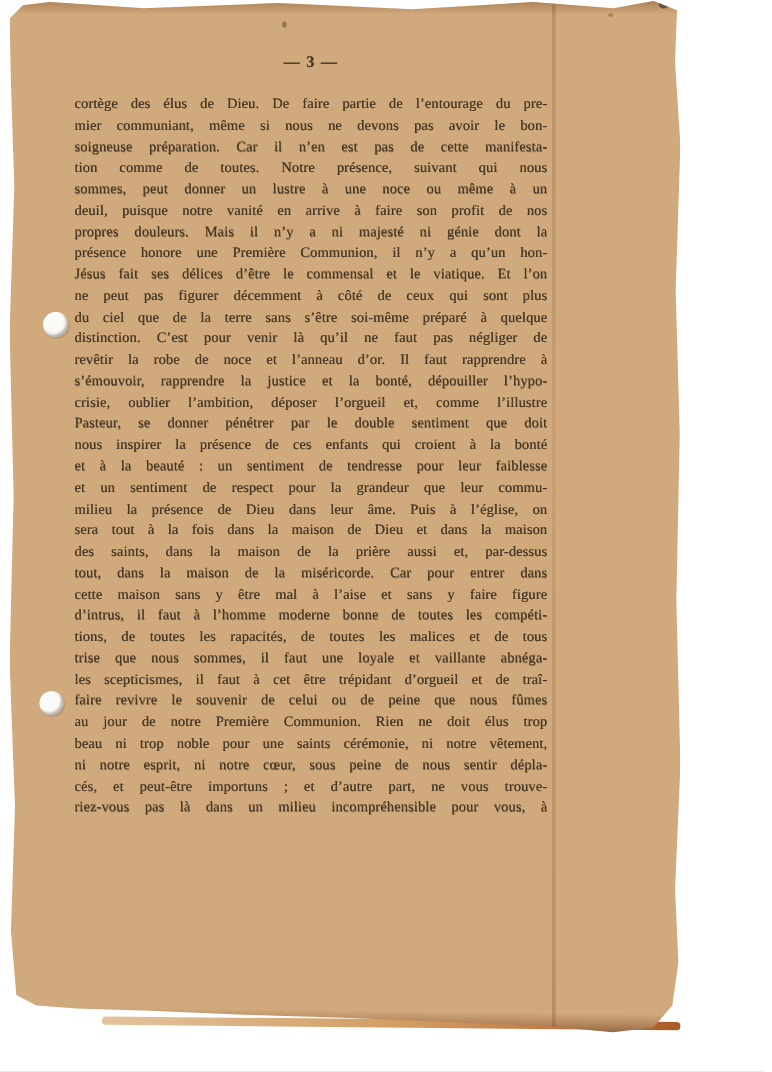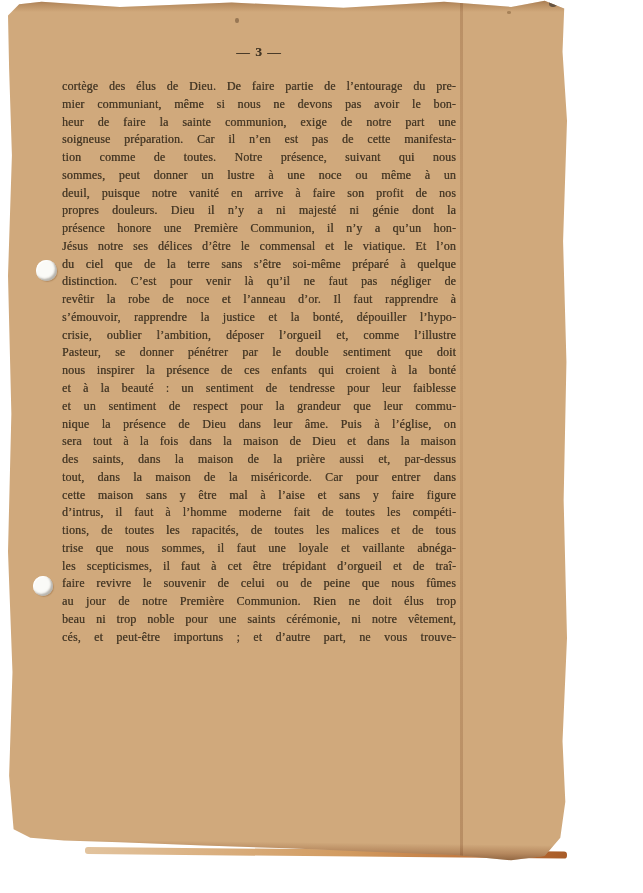--- a/index.html
+++ b/index.html
@@ -109,45 +109,47 @@
   </div>
 
   <div class="punch-hole hole-1"></div>
   <div class="punch-hole hole-2"></div>
 
   <div class="page-number">— 3 —</div>
 
   <div class="text-block">
       <div class="text-line">cortège des élus de Dieu. De faire partie de l’entourage du pre-</div>
       <div class="text-line">mier communiant, même si nous ne devons pas avoir le bon-</div>
-      <div class="text-line">heur de faire la sainte communion, exige de notre part une</div>
       <div class="text-line">soigneuse préparation. Car il n’en est pas de cette manifesta-</div>
       <div class="text-line">tion comme de toutes. Notre présence, suivant qui nous</div>
       <div class="text-line">sommes, peut donner un lustre à une noce ou même à un</div>
       <div class="text-line">deuil, puisque notre vanité en arrive à faire son profit de nos</div>
-      <div class="text-line">propres douleurs. Dieu il n’y a ni majesté ni génie dont la</div>
+      <div class="text-line">propres douleurs. Mais il n’y a ni majesté ni génie dont la</div>
       <div class="text-line">présence honore une Première Communion, il n’y a qu’un hon-</div>
-      <div class="text-line">Jésus notre ses délices d’être le commensal et le viatique. Et l’on</div>
+      <div class="text-line">Jésus fait ses délices d’être le commensal et le viatique. Et l’on</div>
+      <div class="text-line">ne peut pas figurer décemment à côté de ceux qui sont plus</div>
       <div class="text-line">du ciel que de la terre sans s’être soi-même préparé à quelque</div>
       <div class="text-line">distinction. C’est pour venir là qu’il ne faut pas négliger de</div>
       <div class="text-line">revêtir la robe de noce et l’anneau d’or. Il faut rapprendre à</div>
       <div class="text-line">s’émouvoir, rapprendre la justice et la bonté, dépouiller l’hypo-</div>
       <div class="text-line">crisie, oublier l’ambition, déposer l’orgueil et, comme l’illustre</div>
       <div class="text-line">Pasteur, se donner pénétrer par le double sentiment que doit</div>
       <div class="text-line">nous inspirer la présence de ces enfants qui croient à la bonté</div>
       <div class="text-line">et à la beauté : un sentiment de tendresse pour leur faiblesse</div>
       <div class="text-line">et un sentiment de respect pour la grandeur que leur commu-</div>
-      <div class="text-line">nique la présence de Dieu dans leur âme. Puis à l’église, on</div>
+      <div class="text-line">milieu la présence de Dieu dans leur âme. Puis à l’église, on</div>
       <div class="text-line">sera tout à la fois dans la maison de Dieu et dans la maison</div>
       <div class="text-line">des saints, dans la maison de la prière aussi et, par-dessus</div>
       <div class="text-line">tout, dans la maison de la miséricorde. Car pour entrer dans</div>
       <div class="text-line">cette maison sans y être mal à l’aise et sans y faire figure</div>
-      <div class="text-line">d’intrus, il faut à l’homme moderne fait de toutes les compéti-</div>
+      <div class="text-line">d’intrus, il faut à l’homme moderne bonne de toutes les compéti-</div>
       <div class="text-line">tions, de toutes les rapacités, de toutes les malices et de tous</div>
       <div class="text-line">trise que nous sommes, il faut une loyale et vaillante abnéga-</div>
       <div class="text-line">les scepticismes, il faut à cet être trépidant d’orgueil et de traî-</div>
       <div class="text-line">faire revivre le souvenir de celui ou de peine que nous fûmes</div>
       <div class="text-line">au jour de notre Première Communion. Rien ne doit élus trop</div>
       <div class="text-line">beau ni trop noble pour une saints cérémonie, ni notre vêtement,</div>
+      <div class="text-line">ni notre esprit, ni notre cœur, sous peine de nous sentir dépla-</div>
       <div class="text-line">cés, et peut-être importuns ; et d’autre part, ne vous trouve-</div>
+      <div class="text-line">riez-vous pas là dans un milieu incompréhensible pour vous, à</div>
     </div>
 
 </div>
 
 </body></html>

